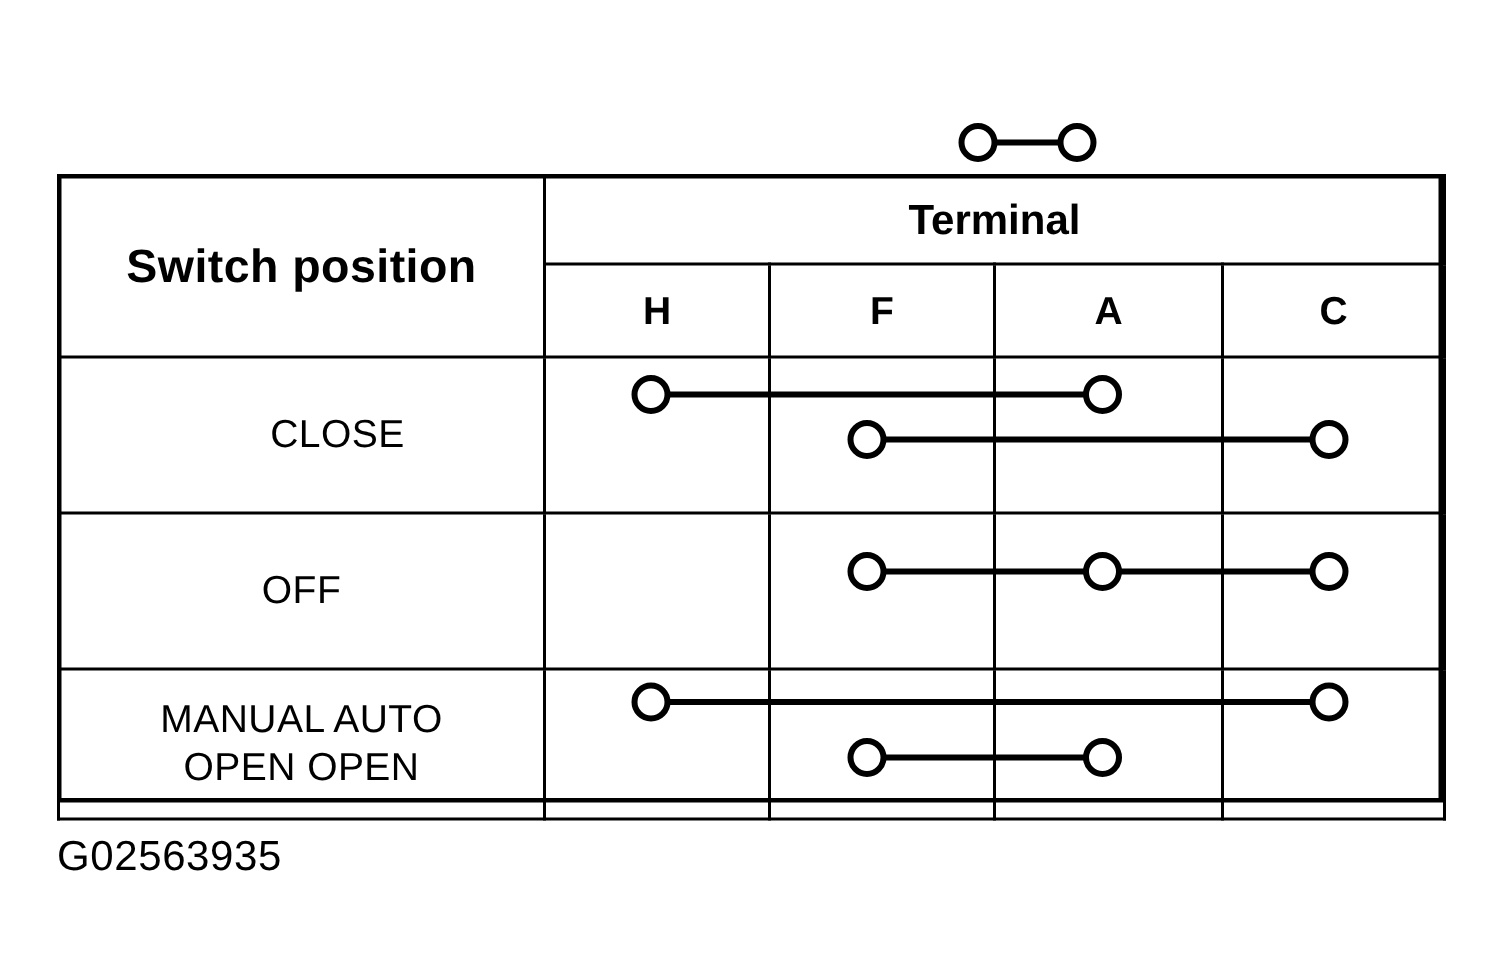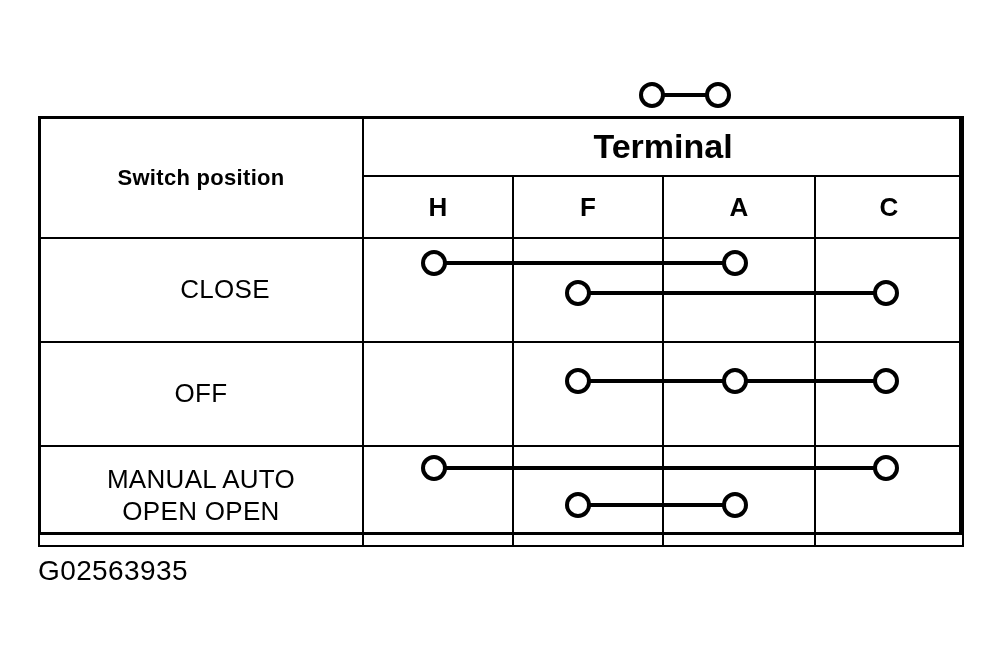--- a/index.html
+++ b/index.html
@@ -66,26 +66,26 @@
     left: 0; top: 0;
     width: 924px;
     height: 419px;
     border: 3px solid #000000;
     box-sizing: border-box;
     pointer-events: none;
     z-index: 3;
   }
 
   .hdr-switch {
-    font-size: 22px;
+    font-size: 31px;
     font-weight: bold;
     letter-spacing: 0.3px;
   }
   .hdr-terminal {
-    font-size: 34px;
+    font-size: 28px;
     font-weight: bold;
   }
   .hdr-letter {
     font-size: 26px;
     font-weight: bold;
   }
   .row-label {
     font-size: 26px;
     font-weight: normal;
     letter-spacing: 0.3px;

